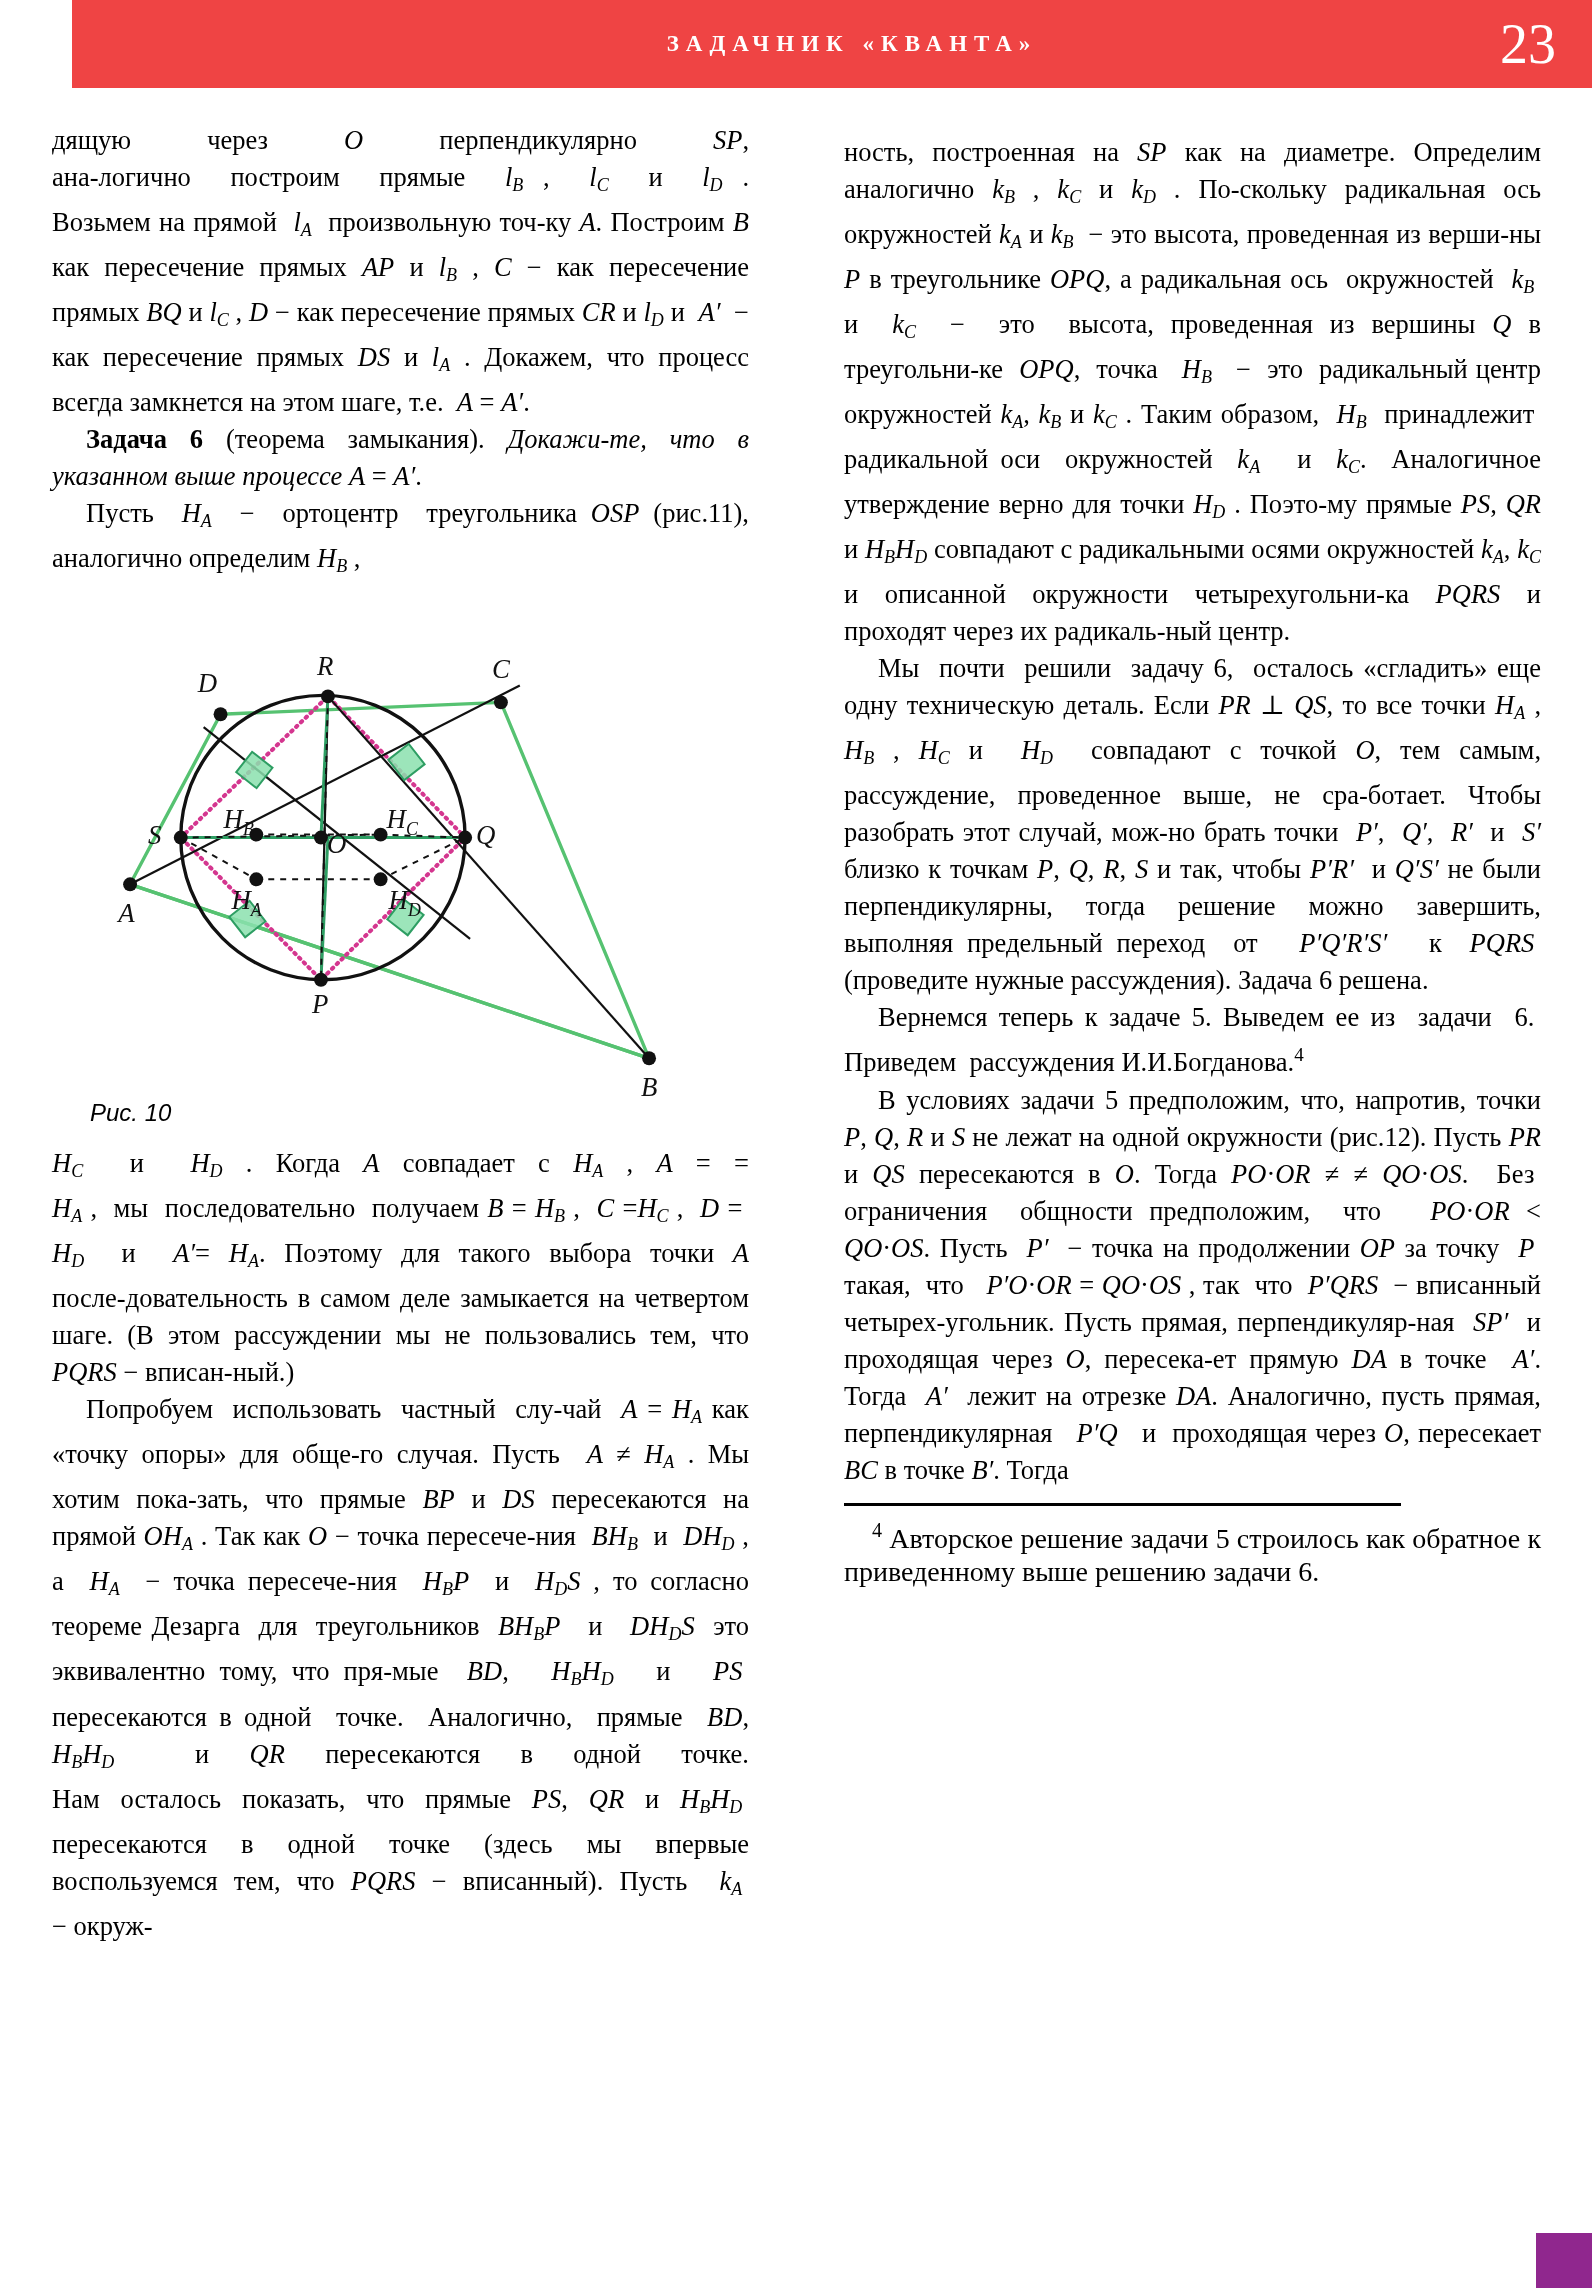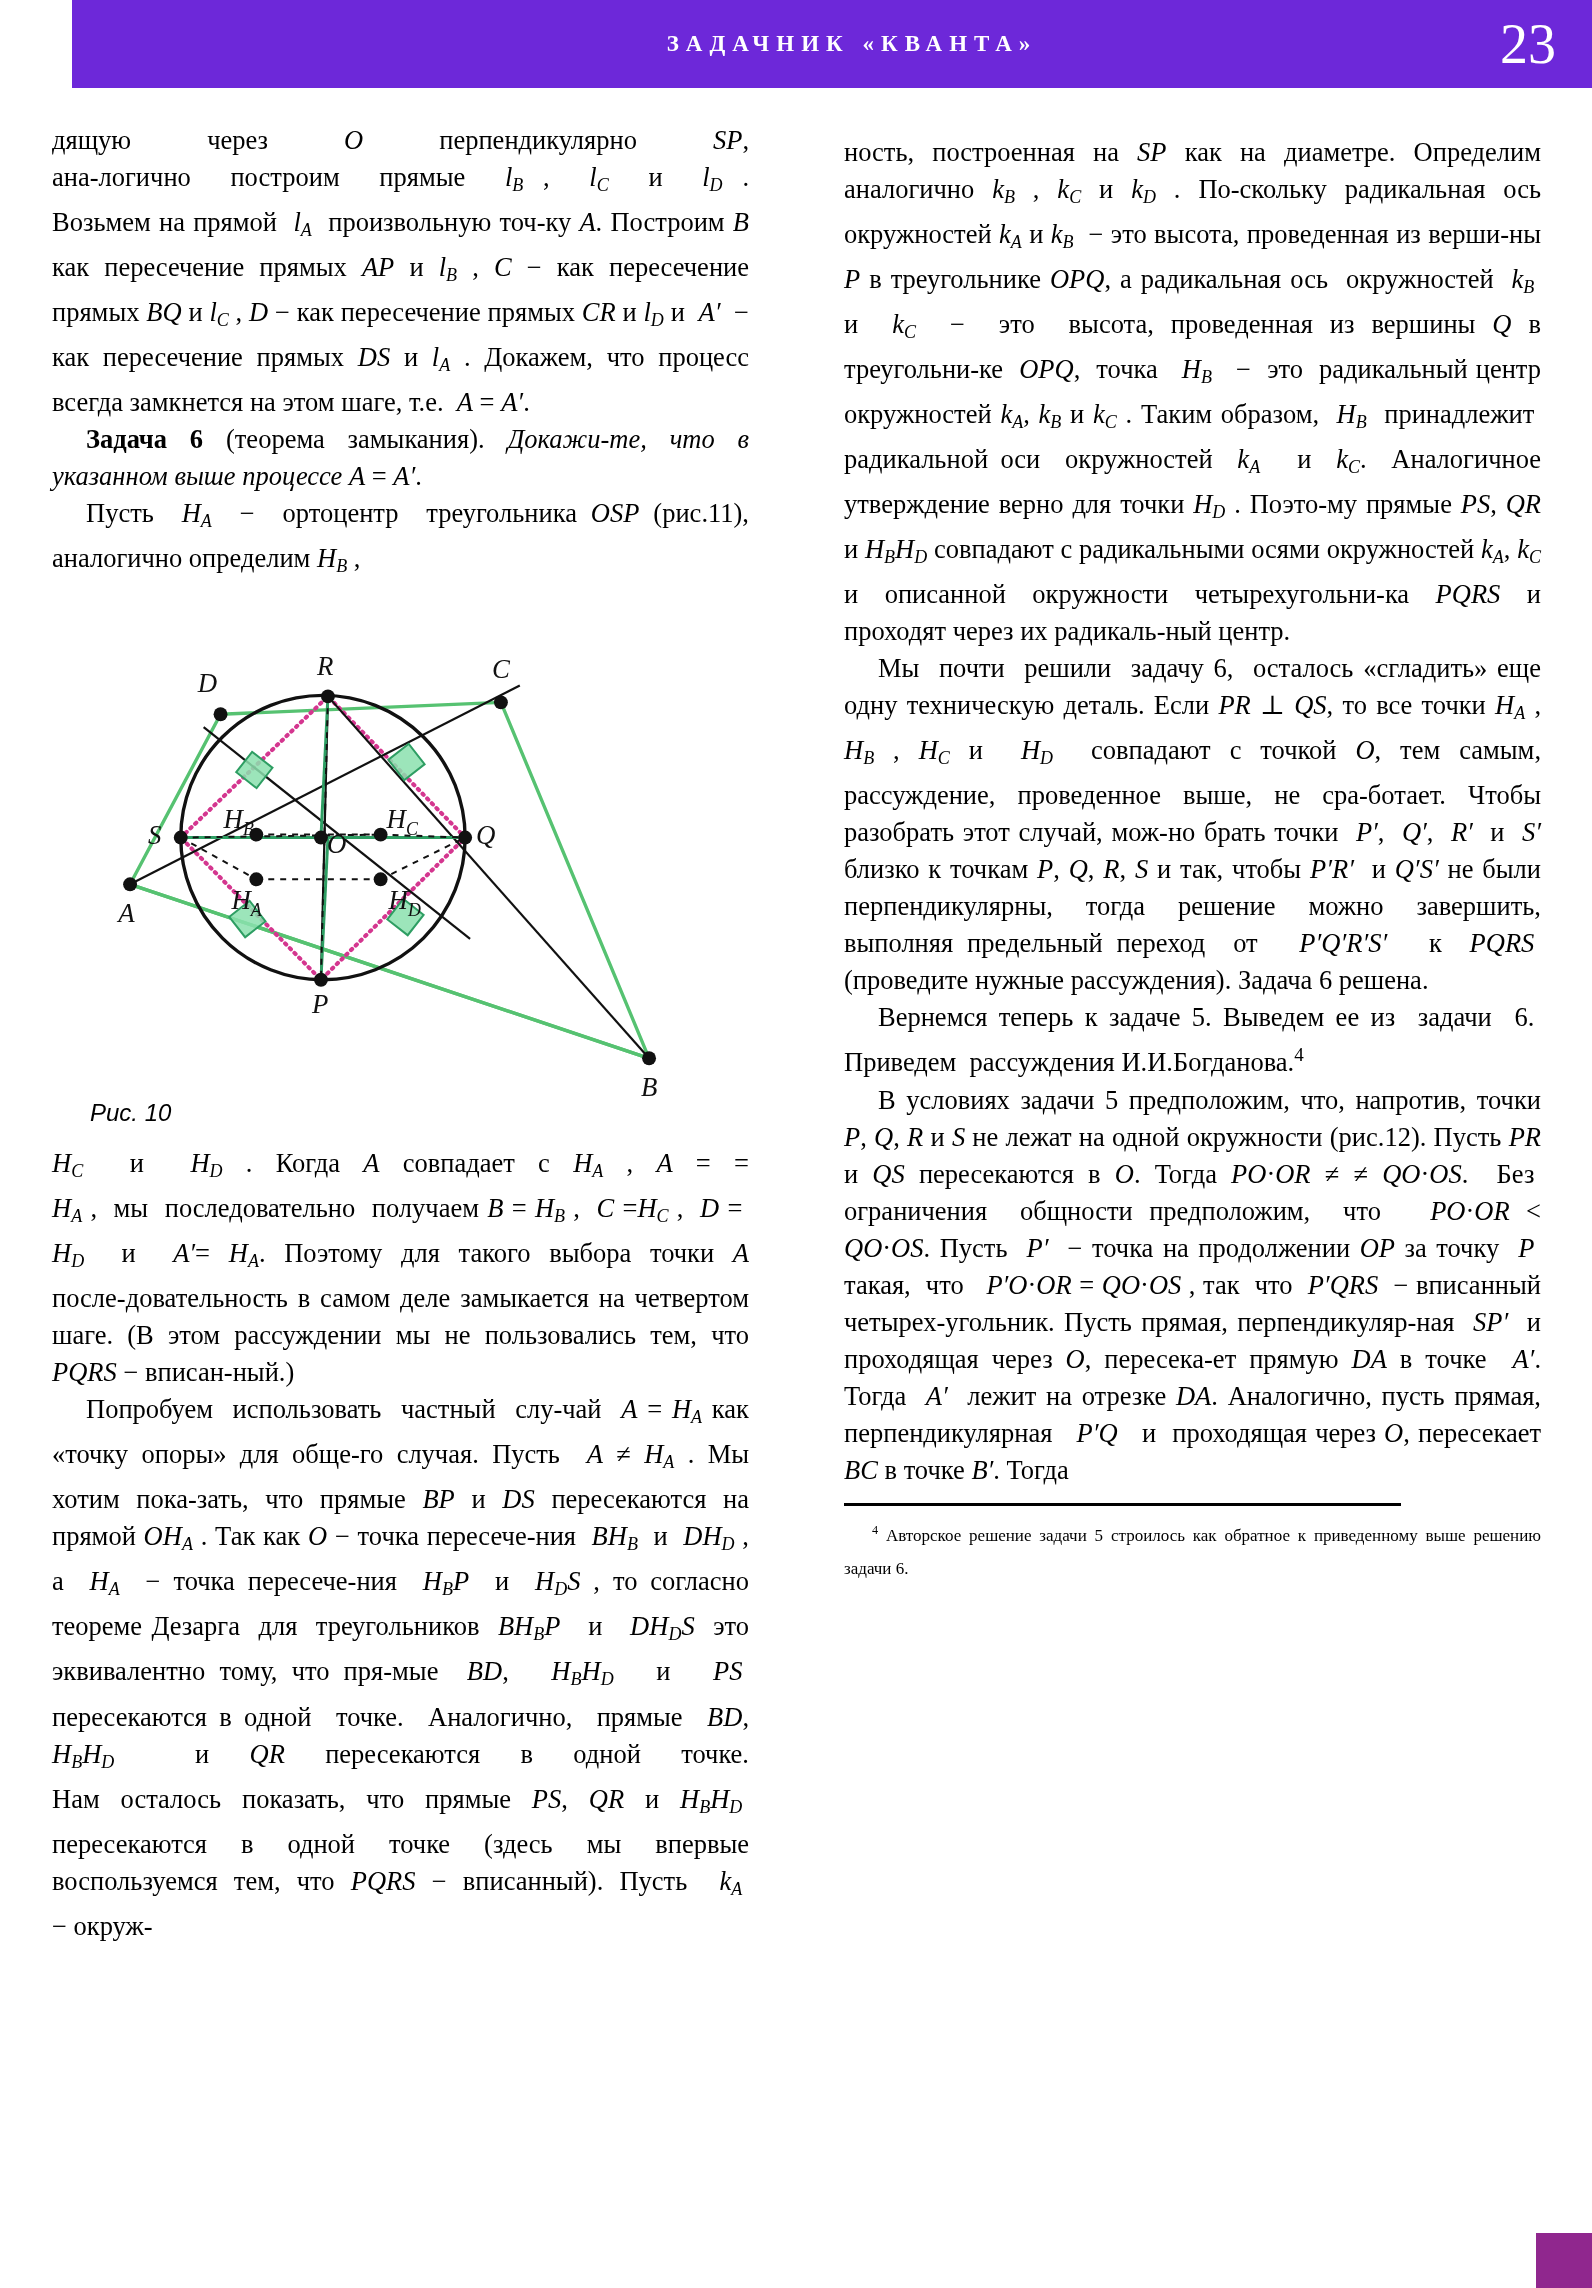--- a/index.html
+++ b/index.html
@@ -16,21 +16,21 @@
     overflow: hidden;
   }
 
   
   .header-band {
     position: absolute;
     left: 72px;
     top: 0;
     width: 1520px;
     height: 88px;
-    background: #6d28d9;
+    background: #ef4444;
   }
   .header-band .running-title {
     position: absolute;
     left: 0;
     right: 0;
     top: 50%;
     transform: translateY(-50%);
     text-align: center;
     color: #ffffff;
     font-family: "Liberation Serif", "DejaVu Serif", serif;
@@ -106,21 +106,21 @@
   }
 
   
   .footnote-rule {
     width: 557px;
     height: 3px;
     background: #000;
     margin: 14px 0 8px 0;
   }
   .footnote {
-    font-size: 17px;
+    font-size: 28px;
     line-height: 33px;
     text-align: justify;
   }
   .footnote sup { font-size: 0.72em; vertical-align: 0.55em; }
 
   
   .corner-mark {
     position: absolute;
     right: 0;
     bottom: 0;

